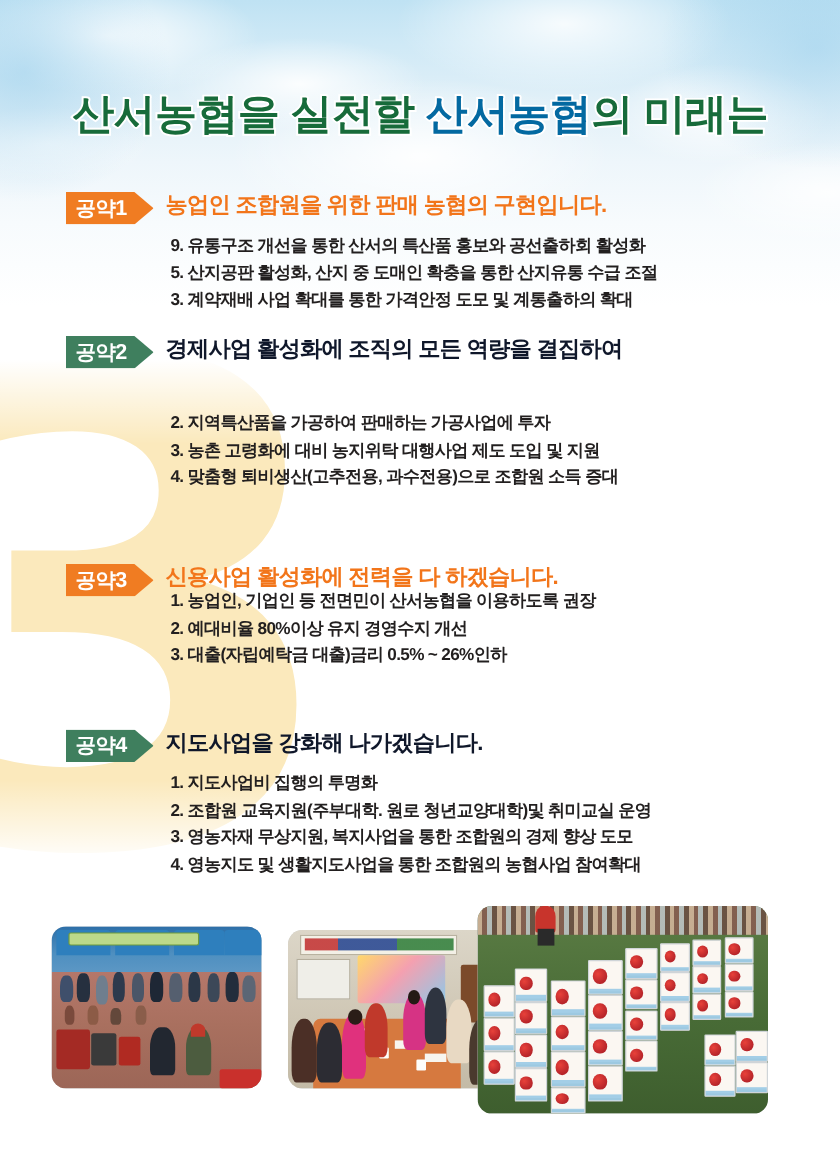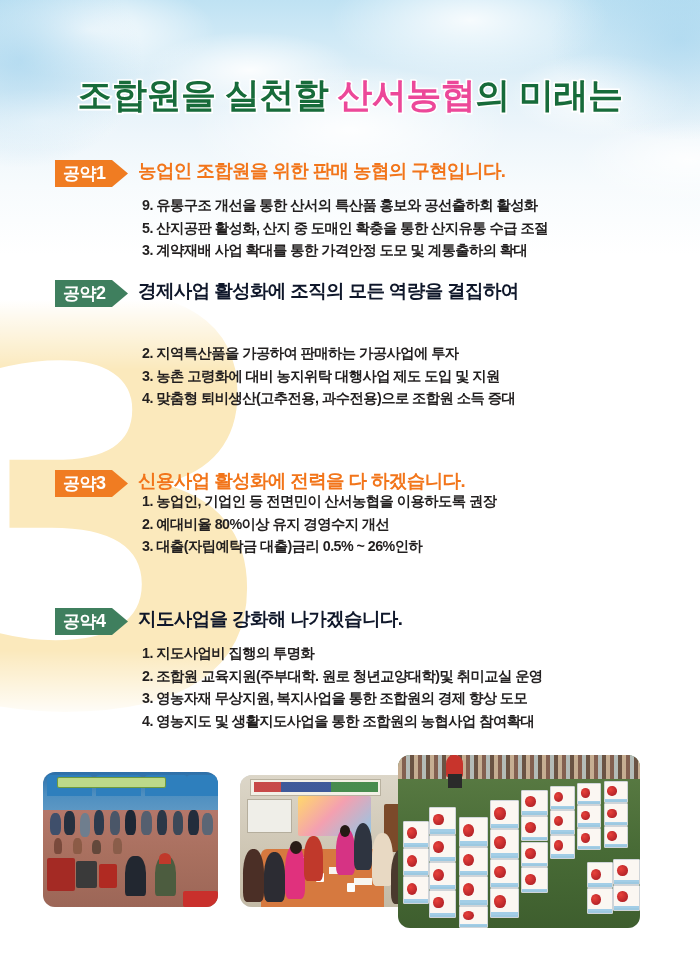--- a/index.html
+++ b/index.html
@@ -79,21 +79,21 @@
     text-align: center;
     font-size: 35px; font-weight: bold;
     letter-spacing: -.5px;
     white-space: nowrap;
   }
   .title span {
     -webkit-text-stroke: 3.2px #ffffff;
     paint-order: stroke fill;
   }
   .t-green { color: #176b3a; }
-  .t-red   { color: #ec4899; }
+  .t-red   { color: #0369a1; }
 
   
   .section { position: absolute; left: 0; width: 700px; }
 
   .badge {
     position: absolute; left: 55px; top: 0;
     height: 27px; width: 73px;
     color: #ffffff;
     font-size: 17px; font-weight: bold;
     line-height: 27px;
@@ -202,21 +202,21 @@
   <div class="sky-r"></div>
 
   <div class="wm-wrap">
     <div class="wm-digit">3</div>
     <div class="wm-shade"></div>
     <div class="wm-fade-top"></div>
     <div class="wm-fade-bot"></div>
   </div>
 
   <div class="title">
-    <span class="t-green">조합원을 실천할 </span><span class="t-red">산서농협</span><span class="t-green">의 미래는</span>
+    <span class="t-green">산서농협을 실천할 </span><span class="t-red">산서농협</span><span class="t-green">의 미래는</span>
   </div>
 
   <div class="section" style="top:160px;">
     <div class="badge orange"><span>공약</span><span class="num">1</span></div>
     <div class="headline orange">
       <div>농업인 조합원을 위한 판매 농협의 구현입니다.</div>
     </div>
     <ul class="items" style="top:34px;">
       <li>9. 유통구조 개선을 통한 산서의 특산품 홍보와 공선출하회 활성화</li>
       <li>5. 산지공판 활성화, 산지 중 도매인 확충을 통한 산지유통 수급 조절</li>

